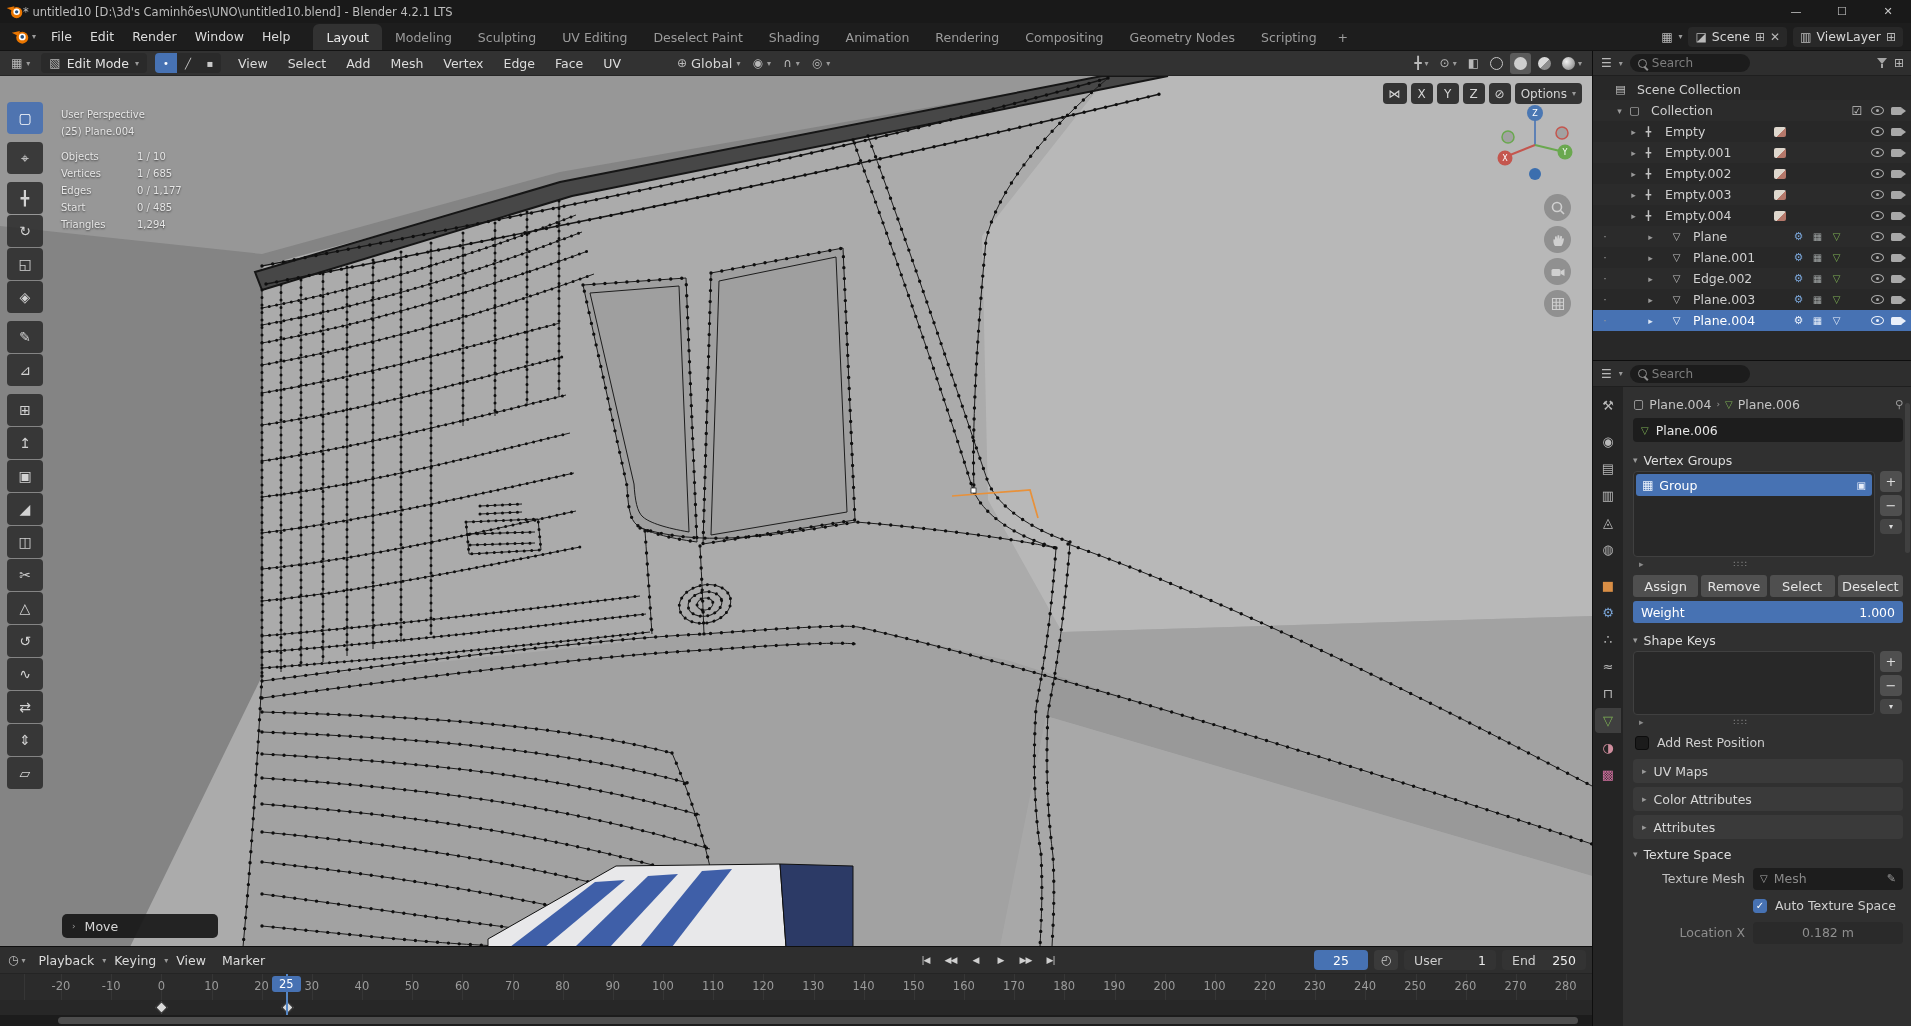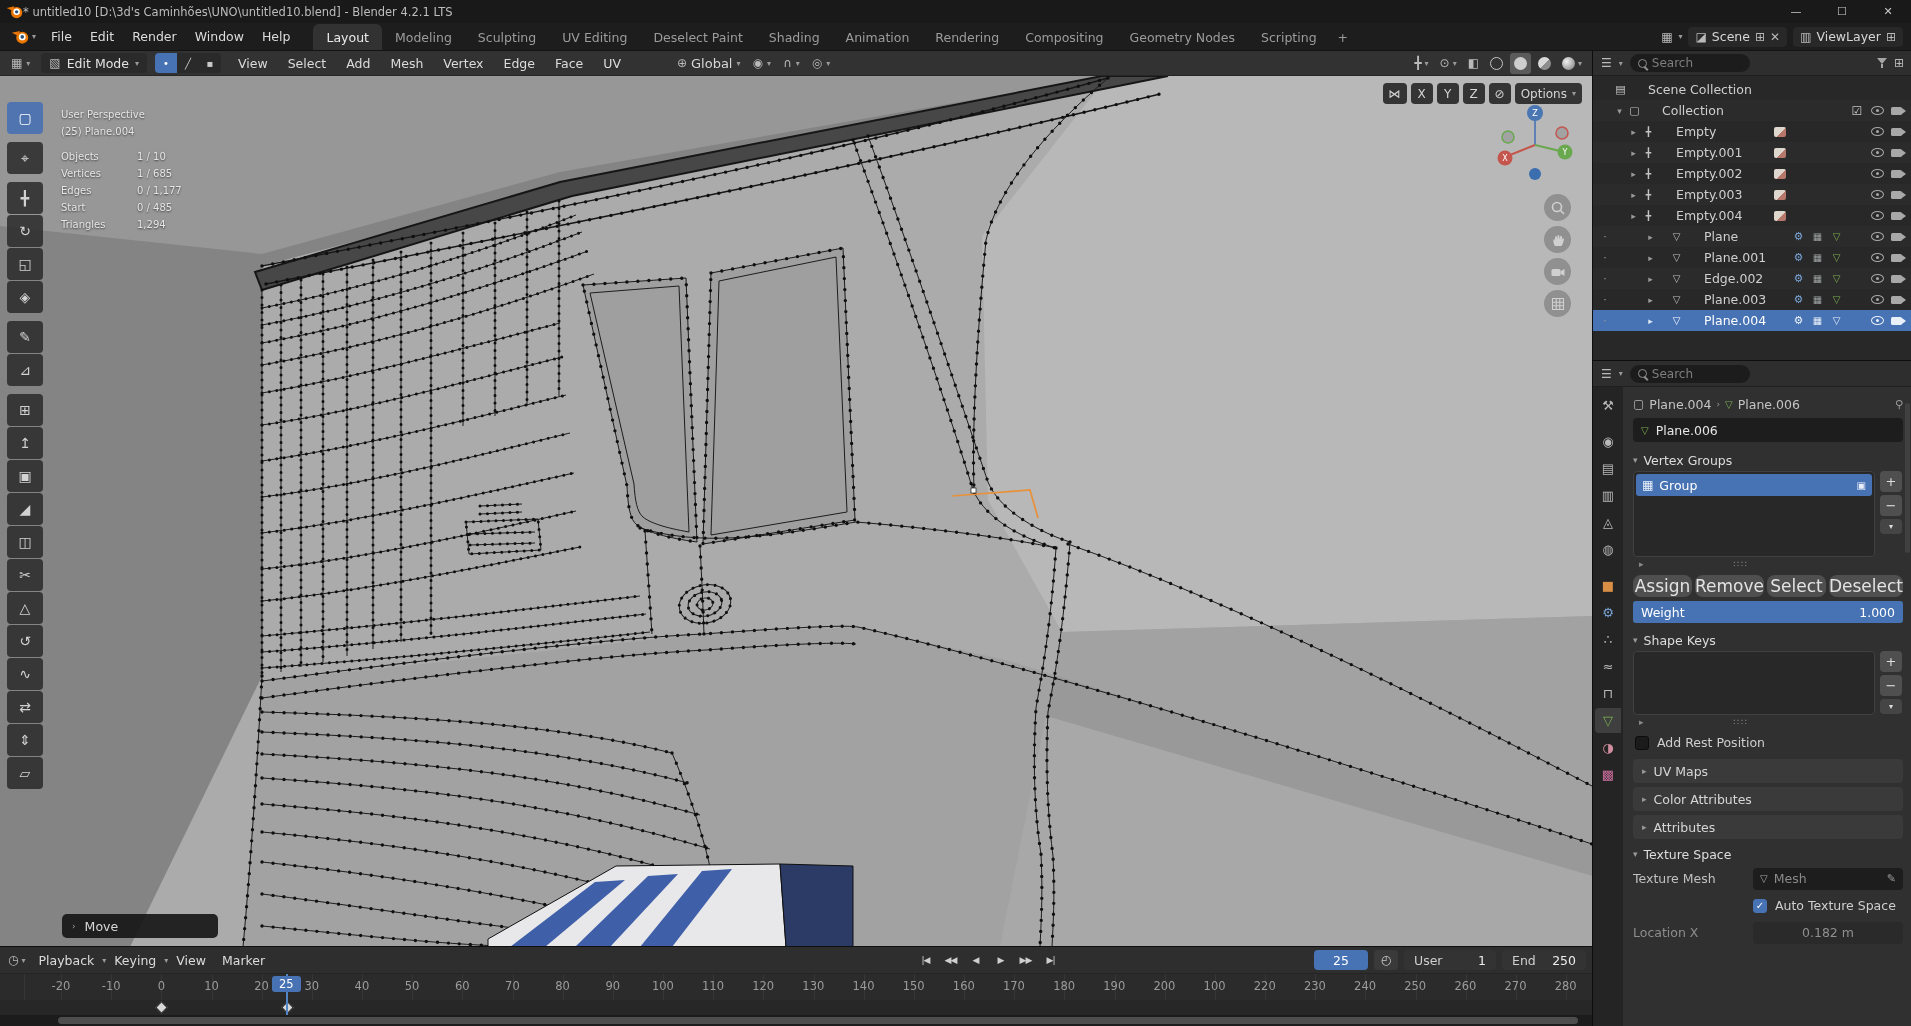--- a/index.html
+++ b/index.html
@@ -104,21 +104,21 @@
   .search{flex:0 0 120px;height:18px;background:#1c1c1c;border-radius:9px;display:flex;align-items:center;gap:5px;padding:0 8px;color:#7e7e7e;font-size:12px;box-sizing:border-box}
   .obody{flex:1;background:#282828;padding-top:3px;overflow:hidden;font-size:12.5px}
   .orow{height:21px;display:flex;align-items:center;color:#cfcfcf;padding-left:6px}
   .orow.alt{background:#2b2b2b}
   .orow.sel{background:#4772b3;color:#fff}
   .odot{width:12px;text-align:center;color:#9a9a9a;font-size:11px}
   .ochev{width:13px;color:#9a9a9a;font-size:9px;text-align:center}
   .sel .ochev{color:#dfe8f5}
   .oicon{width:17px;text-align:center;font-size:11px;color:#c3c3c3}
   .sel .oicon{color:#fff}
-  .olabel{margin-left:19px;white-space:nowrap}
+  .olabel{margin-left:8px;white-space:nowrap}
   .ind1{padding-left:20px}.ind2{padding-left:34px}.ind2m{padding-left:22px}
   .ocols{margin-left:auto;display:flex;align-items:center;padding-right:6px}
   .slot{width:19px;display:flex;align-items:center;justify-content:center;font-size:11px}
   .slot.chk{width:22px;font-size:12px;color:#c5c5c5}
   .c-gear{color:#7aa5d8}.c-grid{color:#9fa4a4;font-size:10px}.c-tri{color:#7fb254;font-size:10px}
   .sel .c-gear,.sel .c-grid,.sel .c-tri{color:#eaf1fb}
 
   .i-eye{width:13px;height:9px;border:1px solid #a8a8a8;border-radius:50%;position:relative;display:inline-block;box-sizing:border-box}
   .i-eye::after{content:"";position:absolute;left:50%;top:50%;width:3px;height:3px;margin:-1.5px 0 0 -1.5px;background:#a8a8a8;border-radius:50%}
   .sel .i-eye{border-color:#eaf0fa}.sel .i-eye::after{background:#eaf0fa}
@@ -149,28 +149,28 @@
   .plist{flex:1;height:86px;background:#282828;border:1px solid #404040;border-radius:4px;padding:2px;box-sizing:border-box}
   .plist.small{height:64px}
   .plrow{height:22px;border-radius:3px;display:flex;align-items:center;gap:6px;padding:0 6px;background:#4772b3;color:#fff}
   .plrow .ric{margin-left:auto;font-size:10px;color:#e8eefa}
   .pside{width:24px;flex:none;display:flex;flex-direction:column;gap:3px;align-items:center}
   .sbtn{width:22px;height:21px;background:#4f4f4f;border-radius:4px;display:flex;align-items:center;justify-content:center;color:#ddd;font-size:13px;flex:none}
   .sbtn.drop{height:15px;background:#454545;font-size:8px}
   .plfoot{height:13px;display:flex;align-items:center;color:#8b8b8b;font-size:9px;padding:0 6px}
   .plfoot .grip{margin-left:90px;letter-spacing:2px}
   .pbtnrow{display:flex;gap:3px;margin:5px 0 4px}
-  .pbtn{flex:1;height:22px;background:#4f4f4f;border-radius:8px;display:flex;align-items:center;justify-content:center;color:#e3e3e3;font-size:17px}
+  .pbtn{flex:1;height:22px;background:#4f4f4f;border-radius:3px;display:flex;align-items:center;justify-content:center;color:#e3e3e3;font-size:13px}
   .pslider{height:22px;background:#4772b3;border-radius:3px;display:flex;align-items:center;justify-content:space-between;padding:0 8px;color:#fff;margin-bottom:6px}
   .pcheck{display:flex;align-items:center;gap:8px;height:25px;margin:2px 0;padding-left:2px}
   .cbox{width:14px;height:14px;border-radius:3px;background:#1b1b1b;border:1px solid #0c0c0c;display:flex;align-items:center;justify-content:center;font-size:10px;color:#fff;box-sizing:border-box;flex:none}
   .cbox.on{background:#4772b3;border-color:#4772b3}
   .pcollapsed{height:24px;background:#3a3a3a;border-radius:4px;display:flex;align-items:center;gap:7px;padding:0 9px;color:#d6d6d6;margin:4px 0}
   .prow{display:grid;grid-template-columns:112px 1fr;align-items:center;gap:8px;height:27px}
-  .prow .plabel{text-align:left;color:#c0c0c0}
+  .prow .plabel{text-align:right;color:#c0c0c0}
   .prow .plabel.dim{color:#8d8d8d}
   .pfield{height:22px;background:#1d1d1d;border-radius:4px;display:flex;align-items:center;gap:6px;padding:0 7px;color:#8a8a8a}
   .pfield .fic{color:#aaa;font-size:10px}
   .pfield .drop-ic{margin-left:auto;color:#9a9a9a;font-size:11px}
   .pfield.dis{background:#2a2a2a;justify-content:center;color:#8f8f8f}
   .pscroll{position:absolute;right:2px;top:42px;height:150px;width:5px;background:#4e4e4e;border-radius:3px;opacity:.55}
 </style>
 </head>
 <body>
 

